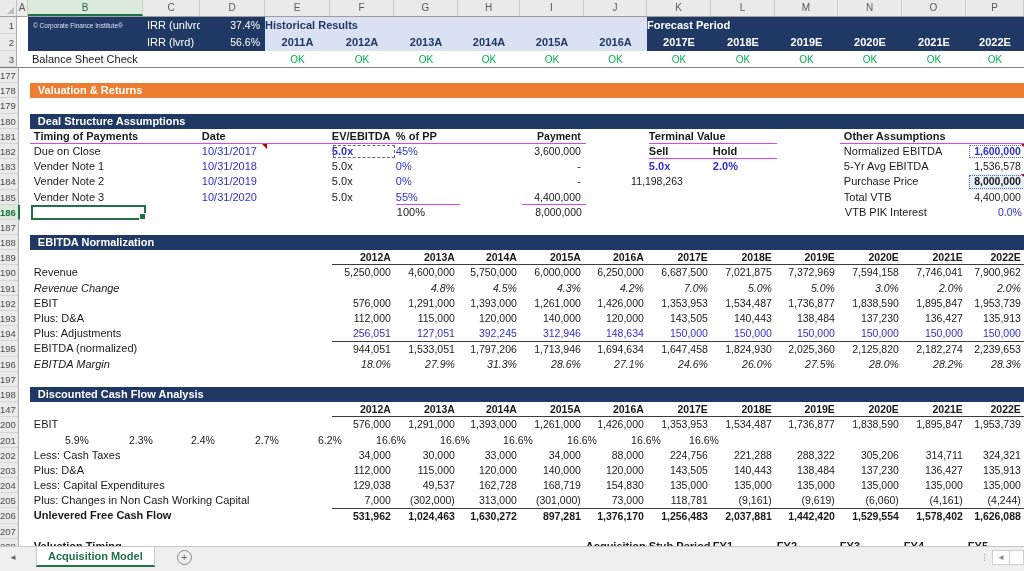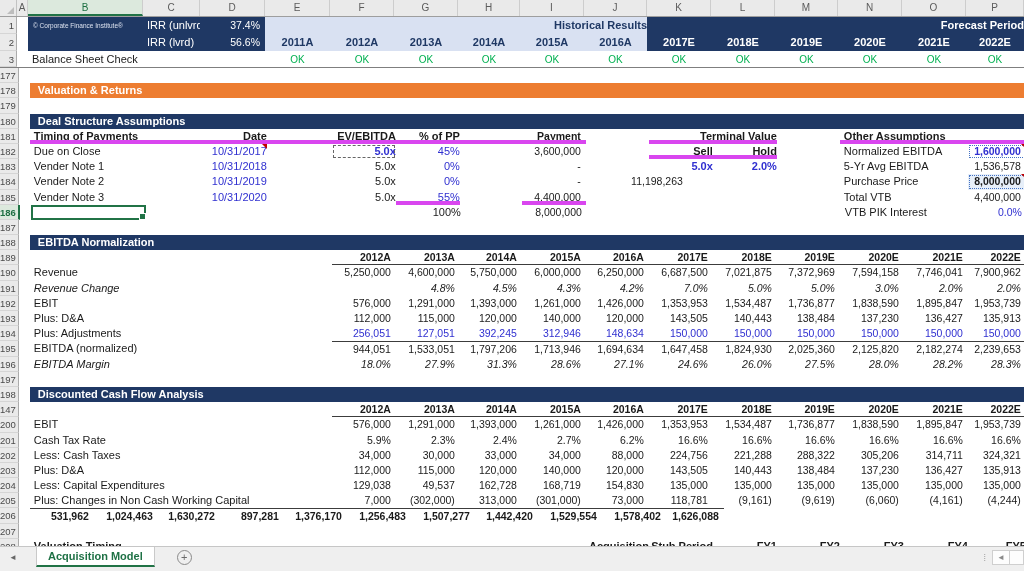--- a/index.html
+++ b/index.html
@@ -25,29 +25,29 @@
   .w-f{width:64px}.w-g{width:64px}.w-h{width:62px}.w-i{width:64px}.w-j{width:63px}
   .w-k{width:64px}.w-l{width:64px}.w-m{width:63px}.w-n{width:64px}.w-o{width:64px}.w-p{width:58px}
   .w-bc{width:172px}.w-be{width:302px}.w-cd{width:122px}.w-ce{width:187px}
   .w-ej{width:382px}.w-kp{width:377px}.w-kl{width:128px}.w-no{width:128px}
   .w-np{width:186px}.w-bp{width:996px}.w-fi{width:254px}.w-jk{width:127px}
 
   .navy{background:#1F3864;color:#fff}
   .lavbg{background:#D9E1F2;color:#1F3864}
   .b{font-weight:bold}
   .it{font-style:italic}
-  .ctr{text-align:right}
+  .ctr{text-align:left}
   .num{text-align:right;padding-right:5px;font-size:10.5px}
   .lbl{padding-left:4px}
   .blue{color:#3030D0}
   .ok{color:#00B050;text-align:center;font-size:10px}
   .yr{font-weight:bold;text-align:center;font-size:11px}
   .banner-o{background:#ED7D31;color:#fff;font-weight:bold;padding-left:8px}
   .banner-n{background:#1F3864;color:#fff;font-weight:bold;padding-left:8px}
-  .bb{border-bottom:4px solid #d946ef}
+  .bb{border-bottom:1px solid #d946ef}
   .yb{border-bottom:1px solid #3c3c3c}
   .topline{border-top:1px solid #3c3c3c}
   .freeze{border-bottom:1px solid #7F7F7F}
   .brand{font-size:6.5px;color:#DCE2EF;padding-left:5px}
   .wlbl{padding-left:4px}
   .rel{position:relative}
   .cmt::after{content:'';position:absolute;top:0;right:0;border-top:5px solid #C00000;border-left:5px solid transparent}
   .dash{outline:1px dashed #666;outline-offset:-2px}
   .dotted{outline:1px dotted #4472C4;outline-offset:-2px}
   .dotted-bg{outline:1px dotted #4472C4;outline-offset:-2px;background:#E7EFF9}
@@ -472,21 +472,20 @@
         <div class="cell w-l num">1,534,487</div>
         <div class="cell w-m num">1,736,877</div>
         <div class="cell w-n num">1,838,590</div>
         <div class="cell w-o num">1,895,847</div>
         <div class="cell w-p num">1,953,739</div>
       </div>
     </div>
   <div class="row">
       <div class="gut">201</div>
       <div class="cell w-a"></div>
-      <div class="cell w-be lbl">Cash Tax Rate</div>
       <div class="cells">
         <div class="cell w-f num">5.9%</div>
         <div class="cell w-g num">2.3%</div>
         <div class="cell w-h num">2.4%</div>
         <div class="cell w-i num">2.7%</div>
         <div class="cell w-j num">6.2%</div>
         <div class="cell w-k num">16.6%</div>
         <div class="cell w-l num">16.6%</div>
         <div class="cell w-m num">16.6%</div>
         <div class="cell w-n num">16.6%</div>
@@ -562,28 +561,29 @@
         <div class="cell w-l num">(9,161)</div>
         <div class="cell w-m num">(9,619)</div>
         <div class="cell w-n num">(6,060)</div>
         <div class="cell w-o num">(4,161)</div>
         <div class="cell w-p num">(4,244)</div>
       </div>
     </div>
   <div class="row">
       <div class="gut">206</div>
       <div class="cell w-a"></div>
+      <div class="cell w-be lbl b">Unlevered Free Cash Flow</div>
       <div class="cells">
         <div class="cell w-f num b topline">531,962</div>
         <div class="cell w-g num b topline">1,024,463</div>
         <div class="cell w-h num b topline">1,630,272</div>
         <div class="cell w-i num b topline">897,281</div>
         <div class="cell w-j num b topline">1,376,170</div>
         <div class="cell w-k num b topline">1,256,483</div>
-        <div class="cell w-l num b topline">1,507,277</div>
+        <div class="cell w-l num b topline">2,037,881</div>
         <div class="cell w-m num b topline">1,442,420</div>
         <div class="cell w-n num b topline">1,529,554</div>
         <div class="cell w-o num b topline">1,578,402</div>
         <div class="cell w-p num b topline">1,626,088</div>
       </div>
     </div>
 
   <div class="row">
       <div class="gut">207</div>
       <div class="cell rest"></div>

